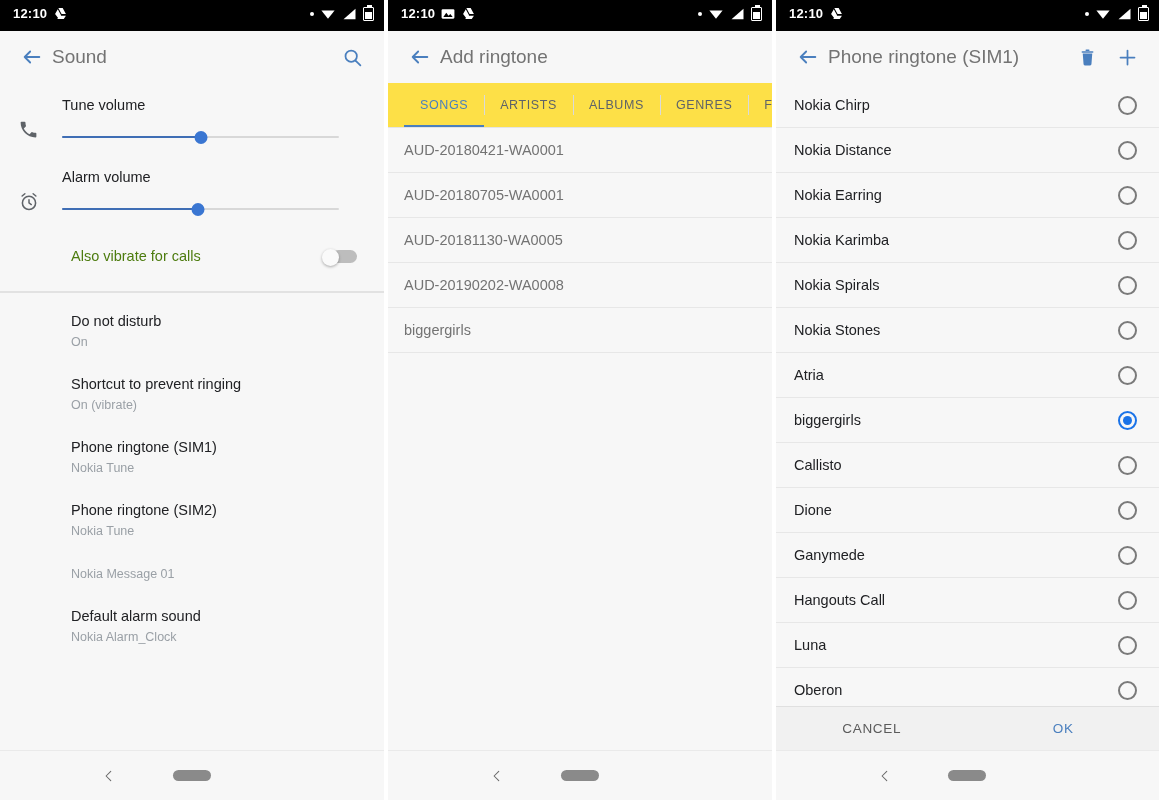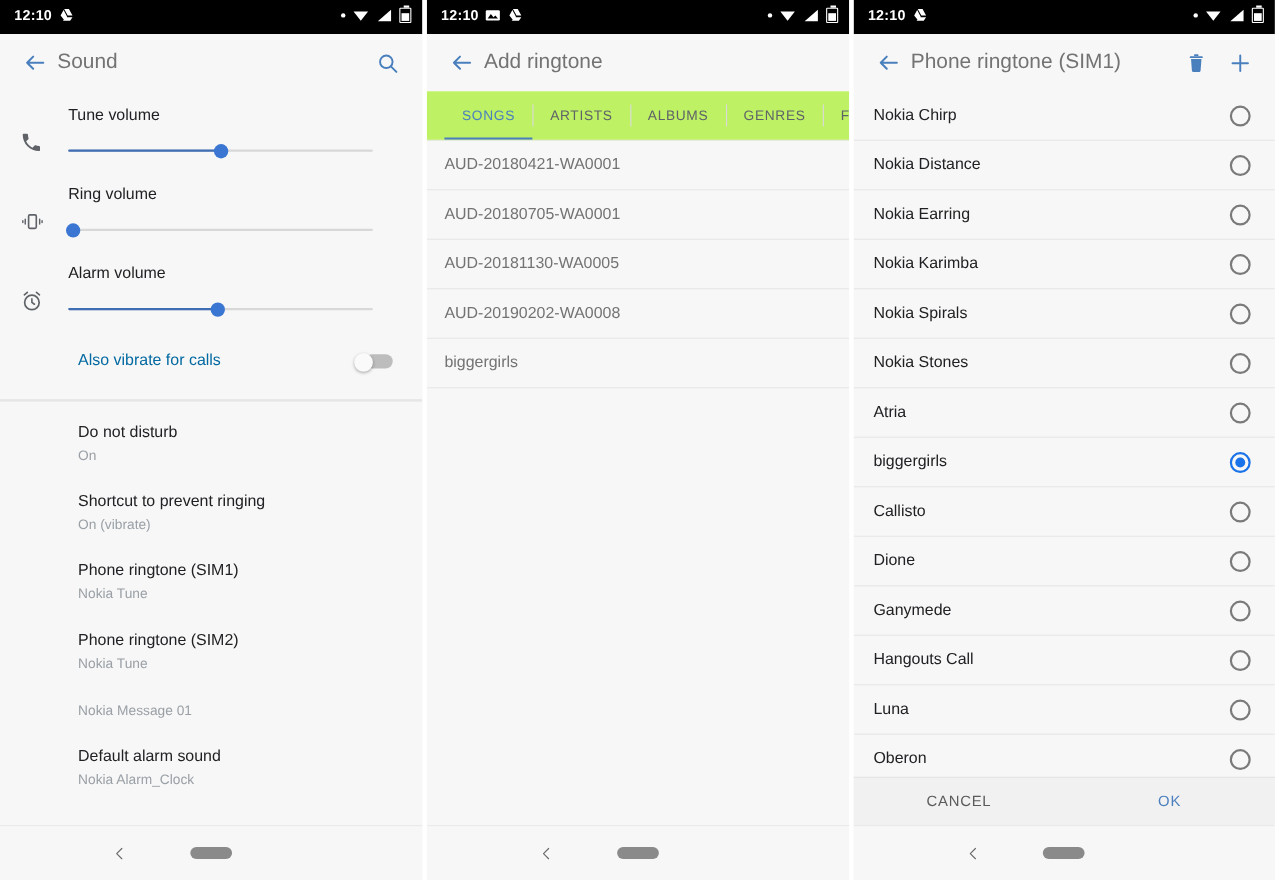--- a/index.html
+++ b/index.html
@@ -48,32 +48,32 @@
   .vol-row { display: flex; align-items: flex-start; padding: 10px 18px 2px 18px; height: 72px; }
   .vol-ic { width: 44px; flex: 0 0 44px; display: flex; align-items: center; justify-content: flex-start; padding-top: 22px; color: #5f6368; }
   .vol-main { flex: 1; padding-right: 27px; }
   .vol-label { font-size: 14.5px; color: #202124; margin-bottom: 17px; }
   .slider { position: relative; height: 14px; }
   .track { position: absolute; top: 6px; left: 0; right: 0; height: 2px; background: #d8d8d8; border-radius: 2px; }
   .fill { position: absolute; top: 6px; left: 0; height: 2px; background: #3f6eb5; border-radius: 2px; }
   .thumb { position: absolute; top: 0.5px; width: 13px; height: 13px; border-radius: 50%; background: #3a76d2; transform: translateX(-6.5px); cursor: pointer; }
 
   .vib-row { display: flex; align-items: center; padding: 4px 27px 4px 71px; height: 50px; }
-  .vib-label { flex: 1; font-size: 14.5px; color: #0369a1; }
+  .vib-label { flex: 1; font-size: 14.5px; color: #4d7c0f; }
   .toggle { width: 35px; height: 15px; position: relative; cursor: pointer; }
   .toggle .trk { position: absolute; left: 10px; top: 1.5px; width: 25px; height: 13px; border-radius: 7px; background: #bdbdbd; }
   .toggle .knob { position: absolute; left: 0; top: 0; width: 17px; height: 17px; border-radius: 50%; background: #fafafa; box-shadow: 0 1px 3px rgba(0,0,0,.32); }
 
   .setting { padding: 12px 27px 11px 71px; cursor: pointer; }
   .s-title { font-size: 14.5px; color: #202124; line-height: 20px; }
   .s-sub { font-size: 12.5px; color: #9aa0a6; margin-top: 3px; line-height: 17px; }
   .settings-group { border-top: 1px solid #e2e2e2; padding-top: 6px; }
 
   
-  .tabs { height: 45px; flex: 0 0 45px; background: #bef264; display: flex; align-items: stretch; padding-left: 16px; overflow: hidden; border-bottom: 1px solid #e4e4e4; }
+  .tabs { height: 45px; flex: 0 0 45px; background: #fde047; display: flex; align-items: stretch; padding-left: 16px; overflow: hidden; border-bottom: 1px solid #e4e4e4; }
   .tab { display: flex; align-items: center; padding: 0 16px; font-size: 12.5px; letter-spacing: .6px; color: #5f6368; position: relative; cursor: pointer; white-space: nowrap; }
   .tab + .tab:before { content: ""; position: absolute; left: 0; top: 12px; bottom: 12px; width: 1px; background: #dadada; }
   .tab.active { color: #4a7fbe; }
   .tab.active:after { content: ""; position: absolute; left: 0; right: 0; bottom: 0; height: 2.5px; background: #4a7fbe; }
 
   .song-list { background: #f7f7f7; }
   .song { height: 45px; display: flex; align-items: center; padding: 0 16px; font-size: 14.5px; color: #737373; border-bottom: 1px solid #e7e7e7; cursor: pointer; }
   .song:first-child { border-top: none; }
 
   
@@ -155,36 +155,20 @@
           <div class="vol-main">
             <div class="vol-label">Tune volume</div>
             <div class="slider">
               <div class="track"></div>
               <div class="fill" style="width:50%"></div>
               <div class="thumb" style="left:50%"></div>
             </div>
           </div>
         </div>
 
-        <div class="vol-row">
-          <div class="vol-ic">
-            <svg width="23" height="21" viewBox="0 0 24 24">
-                <rect x="8" y="5" width="8" height="14" rx="1.4" fill="none" stroke="#5f6368" stroke-width="1.7"></rect>
-                <path d="M4.5 9.5v5M2 11v2M19.5 9.5v5M22 11v2" stroke="#5f6368" stroke-width="1.5" stroke-linecap="round"></path>
-              </svg>
-          </div>
-          <div class="vol-main">
-            <div class="vol-label">Ring volume</div>
-            <div class="slider">
-              <div class="track"></div>
-              <div class="fill" style="width:0%"></div>
-              <div class="thumb" style="left:0%; transform:translateX(-2px)"></div>
-            </div>
-          </div>
-        </div>
 
         <div class="vol-row">
           <div class="vol-ic">
             <svg width="22" height="22" viewBox="0 0 24 24">
                 <circle cx="12" cy="13" r="7.2" fill="none" stroke="#5f6368" stroke-width="1.7"></circle>
                 <path d="M12 9.5V13l2.5 1.8" stroke="#5f6368" stroke-width="1.6" fill="none" stroke-linecap="round"></path>
                 <path d="M4.5 5.5 7.5 3M19.5 5.5 16.5 3" stroke="#5f6368" stroke-width="1.6" stroke-linecap="round"></path>
               </svg>
           </div>
           <div class="vol-main">

